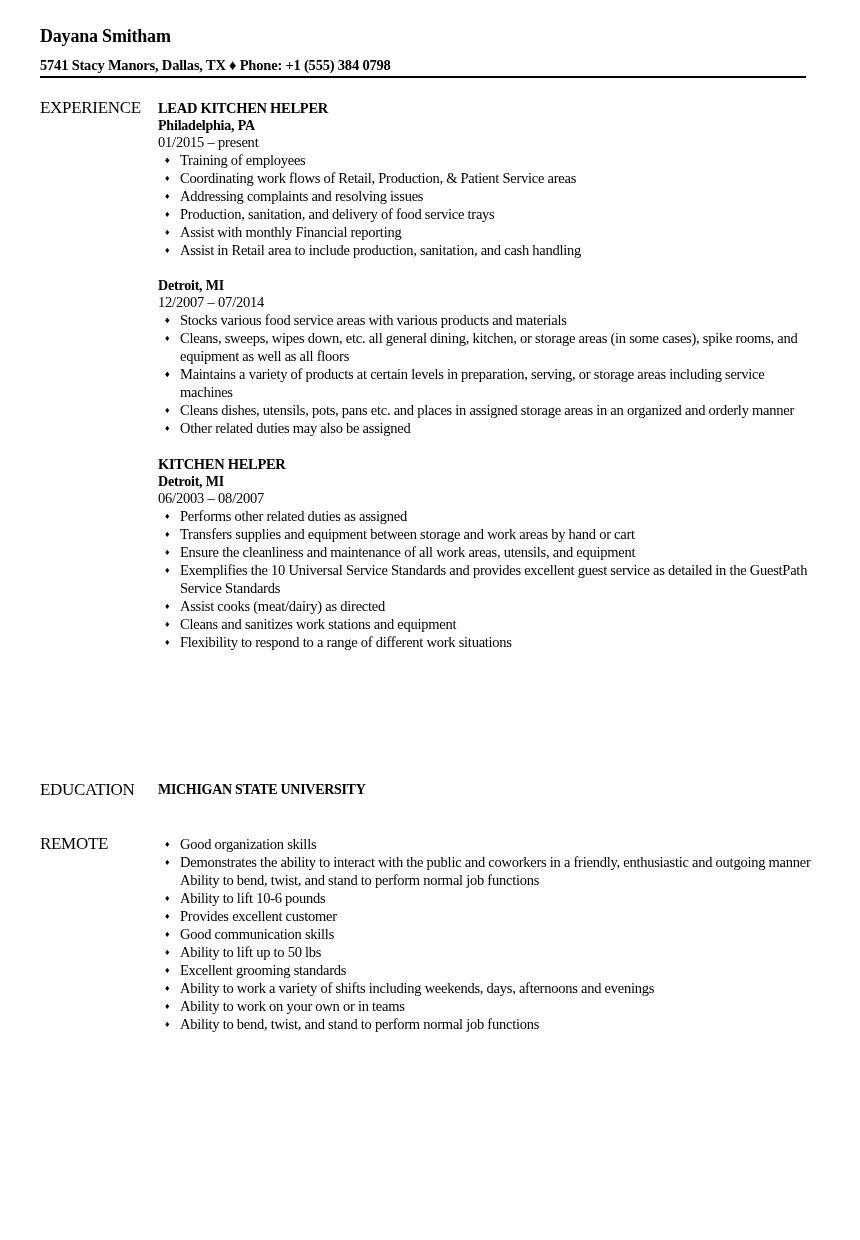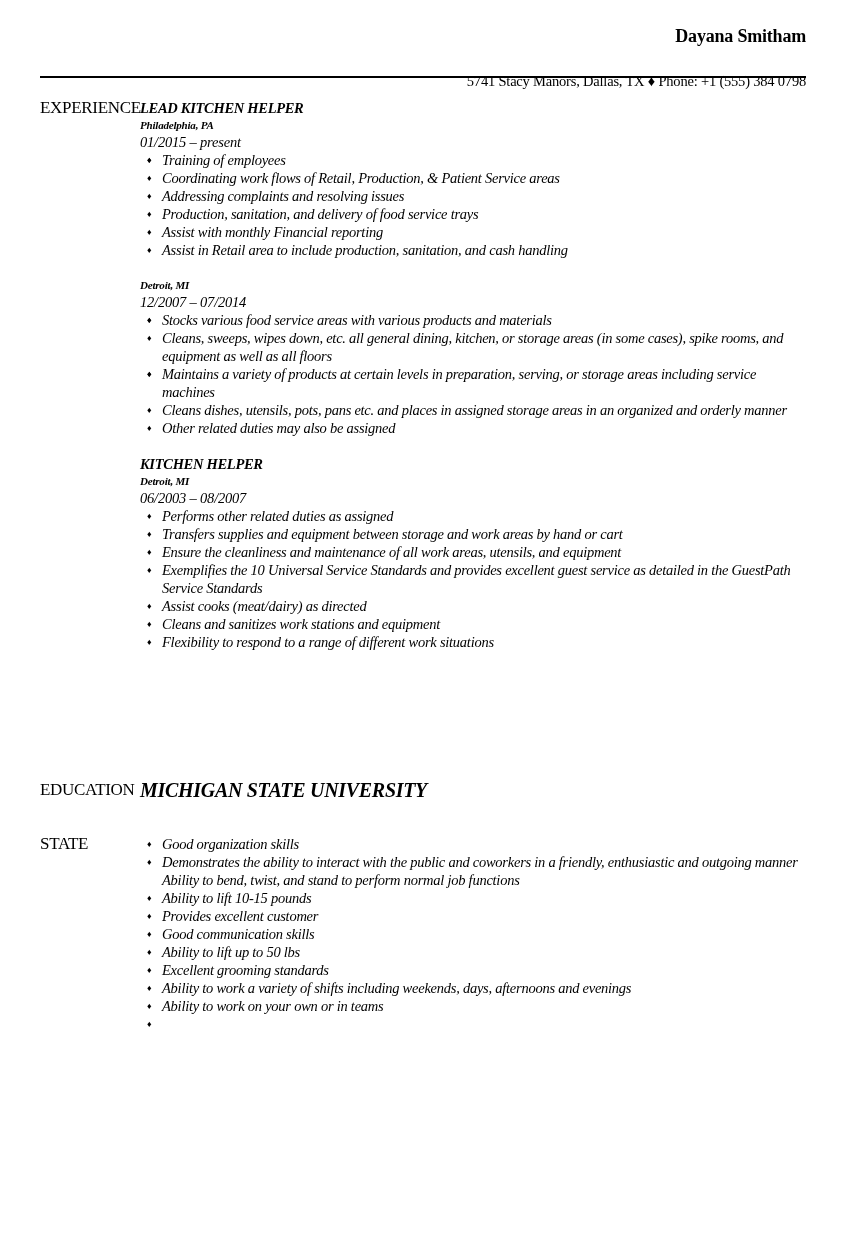--- a/index.html
+++ b/index.html
@@ -19,32 +19,32 @@
       position: absolute;
       left: 0; top: 0;
       width: 860px;
       height: 1240px;
     }
     .header {
       position: absolute;
       left: 40px;
       top: 24px;
       width: 766px;
-      text-align: right;
+      text-align: left;
     }
     .name {
       font-size: 18px;
       font-weight: bold;
       line-height: 24px;
       letter-spacing: -0.2px;
     }
     .contact {
-      margin-top: 24px;
-      font-size: 14.5px;
-      font-weight: normal;
+      margin-top: 8px;
+      font-size: 14.5px;
+      font-weight: bold;
       line-height: 18px;
       letter-spacing: -0.2px;
     }
     .rule {
       position: absolute;
       left: 40px;
       top: 76px;
       width: 766px;
       height: 2px;
       background: #000000;
@@ -58,34 +58,33 @@
       position: absolute;
       left: 40px;
       top: 0;
       font-size: 17px;
       font-weight: normal;
       line-height: 18px;
       letter-spacing: -0.3px;
     }
     .section-body {
       position: absolute;
-      left: 140px;
+      left: 158px;
       top: 0;
       width: 660px;
-      font-style: italic;
     }
     .job { margin-bottom: 18px; }
     .job-title {
       font-size: 14.5px;
       font-weight: bold;
       line-height: 18px;
       letter-spacing: -0.3px;
     }
     .job-location {
-      font-size: 11px;
+      font-size: 14px;
       font-weight: bold;
       line-height: 17px;
       letter-spacing: -0.2px;
     }
     .job-dates {
       font-size: 14.5px;
       line-height: 17px;
       letter-spacing: -0.2px;
     }
     ul.bullets {
@@ -101,21 +100,21 @@
       letter-spacing: -0.25px;
     }
     ul.bullets li .bullet {
       position: absolute;
       left: 7px;
       top: 0;
       font-size: 9px;
       line-height: 18px;
     }
     .edu-school {
-      font-size: 20px;
+      font-size: 14px;
       font-weight: bold;
       line-height: 18px;
       letter-spacing: -0.3px;
     }
   </style>
 </head>
 <body>
 
 <div class="page">
 
@@ -177,30 +176,30 @@
   </div>
 
   <div class="section" style="top:781px;">
     <div class="section-label">EDUCATION</div>
     <div class="section-body">
       <div class="edu-school">MICHIGAN STATE UNIVERSITY</div>
     </div>
   </div>
 
   <div class="section" style="top:835px;">
-    <div class="section-label">STATE</div>
+    <div class="section-label">REMOTE</div>
     <div class="section-body">
       <ul class="bullets">
         <li><span class="bullet">♦</span><span>Good organization skills</span></li>
         <li><span class="bullet">♦</span><span>Demonstrates the ability to interact with the public and coworkers in a friendly, enthusiastic and outgoing manner Ability to bend, twist, and stand to perform normal job functions</span></li>
-        <li><span class="bullet">♦</span><span>Ability to lift 10-15 pounds</span></li>
+        <li><span class="bullet">♦</span><span>Ability to lift 10-6 pounds</span></li>
         <li><span class="bullet">♦</span><span>Provides excellent customer</span></li>
         <li><span class="bullet">♦</span><span>Good communication skills</span></li>
         <li><span class="bullet">♦</span><span>Ability to lift up to 50 lbs</span></li>
         <li><span class="bullet">♦</span><span>Excellent grooming standards</span></li>
         <li><span class="bullet">♦</span><span>Ability to work a variety of shifts including weekends, days, afternoons and evenings</span></li>
         <li><span class="bullet">♦</span><span>Ability to work on your own or in teams</span></li>
-        <li><span class="bullet">♦</span></li>
+        <li><span class="bullet">♦</span><span>Ability to bend, twist, and stand to perform normal job functions</span></li>
       </ul>
     </div>
   </div>
 
 </div>
 
 </body></html>

